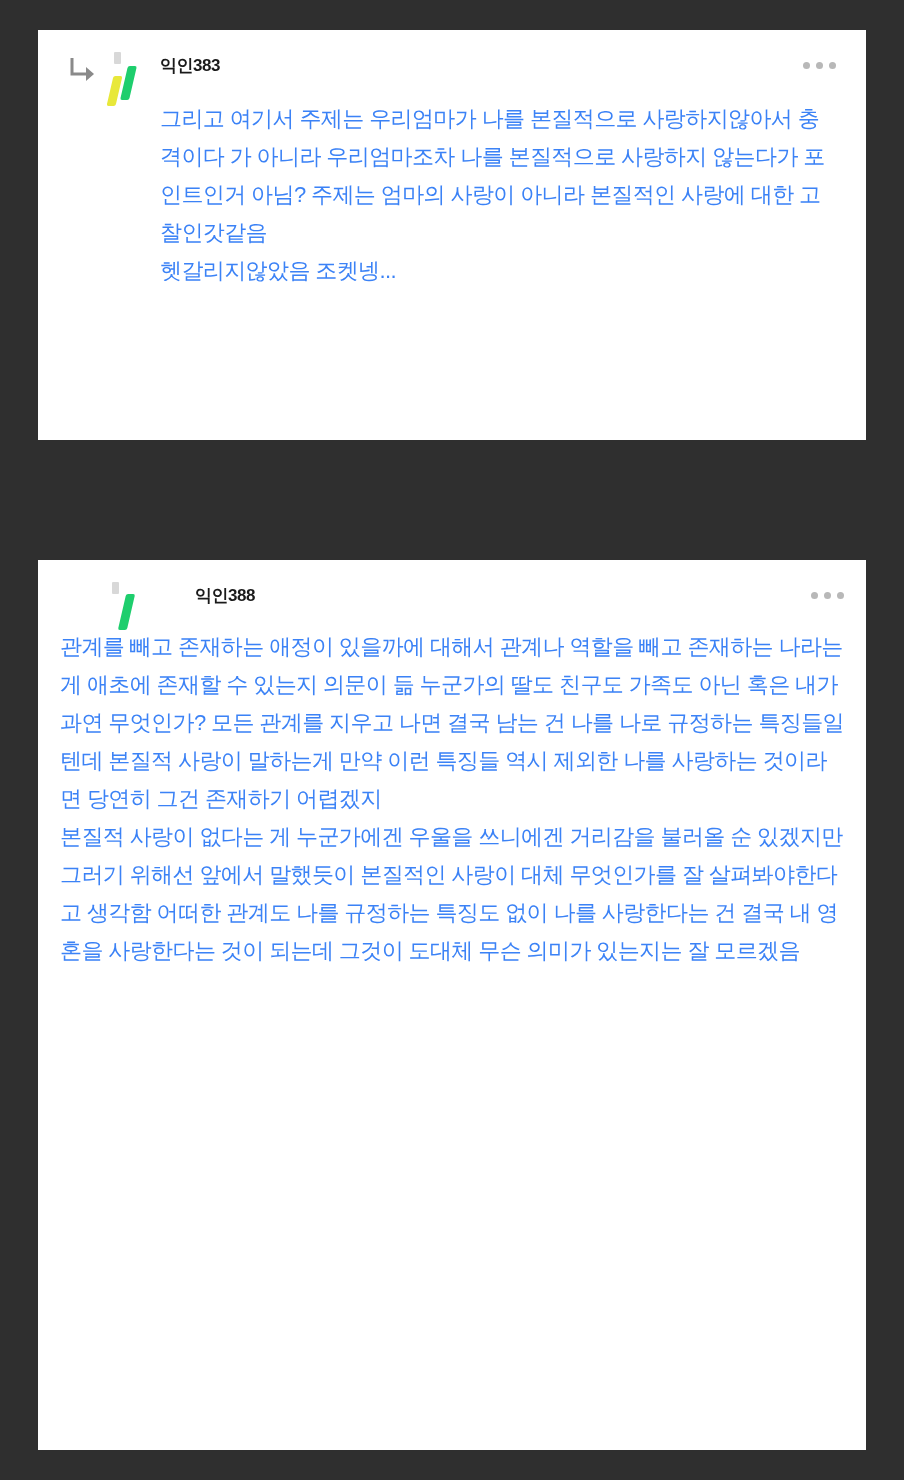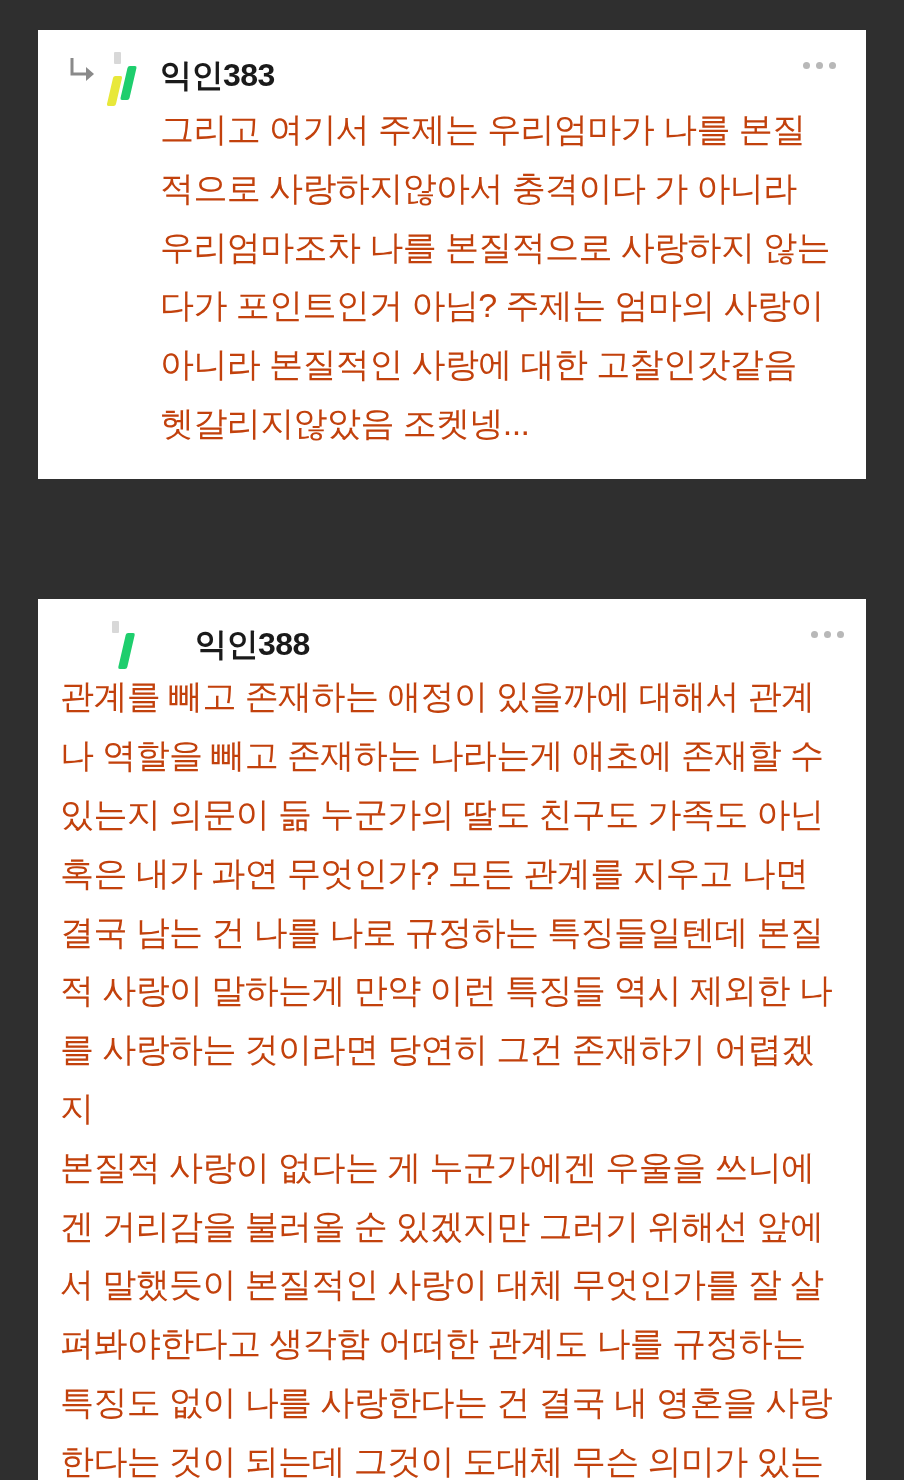--- a/index.html
+++ b/index.html
@@ -90,21 +90,21 @@
     top: 24px;
     width: 9px;
     height: 30px;
     background: #e8e83a;
     transform: skewX(-13deg);
     border-radius: 2px;
   }
   .badge-col.narrow .green-stroke { left: 14px; top: 12px; height: 36px; }
 
   .nickname {
-    font-size: 32px;
+    font-size: 17px;
     font-weight: bold;
     color: #1a1a1a;
     letter-spacing: -0.5px;
     line-height: 1.2;
     padding-top: 4px;
   }
 
   .more-dots {
     position: absolute;
     right: 2px;
@@ -115,23 +115,23 @@
   }
   .more-dots span {
     width: 7px;
     height: 7px;
     border-radius: 50%;
     background: #b8b8b8;
     display: block;
   }
 
   .body-text {
-    font-size: 34px;
+    font-size: 22px;
     line-height: 1.73;
-    color: #c2410c;
+    color: #3b82f6;
     letter-spacing: -0.6px;
     white-space: pre-wrap;
     word-break: break-all;
   }
   .card-1 .body-text {
     padding-left: 94px;
     margin-top: 2px;
   }
   .card-2 .body-text {
     padding-left: 0px;

